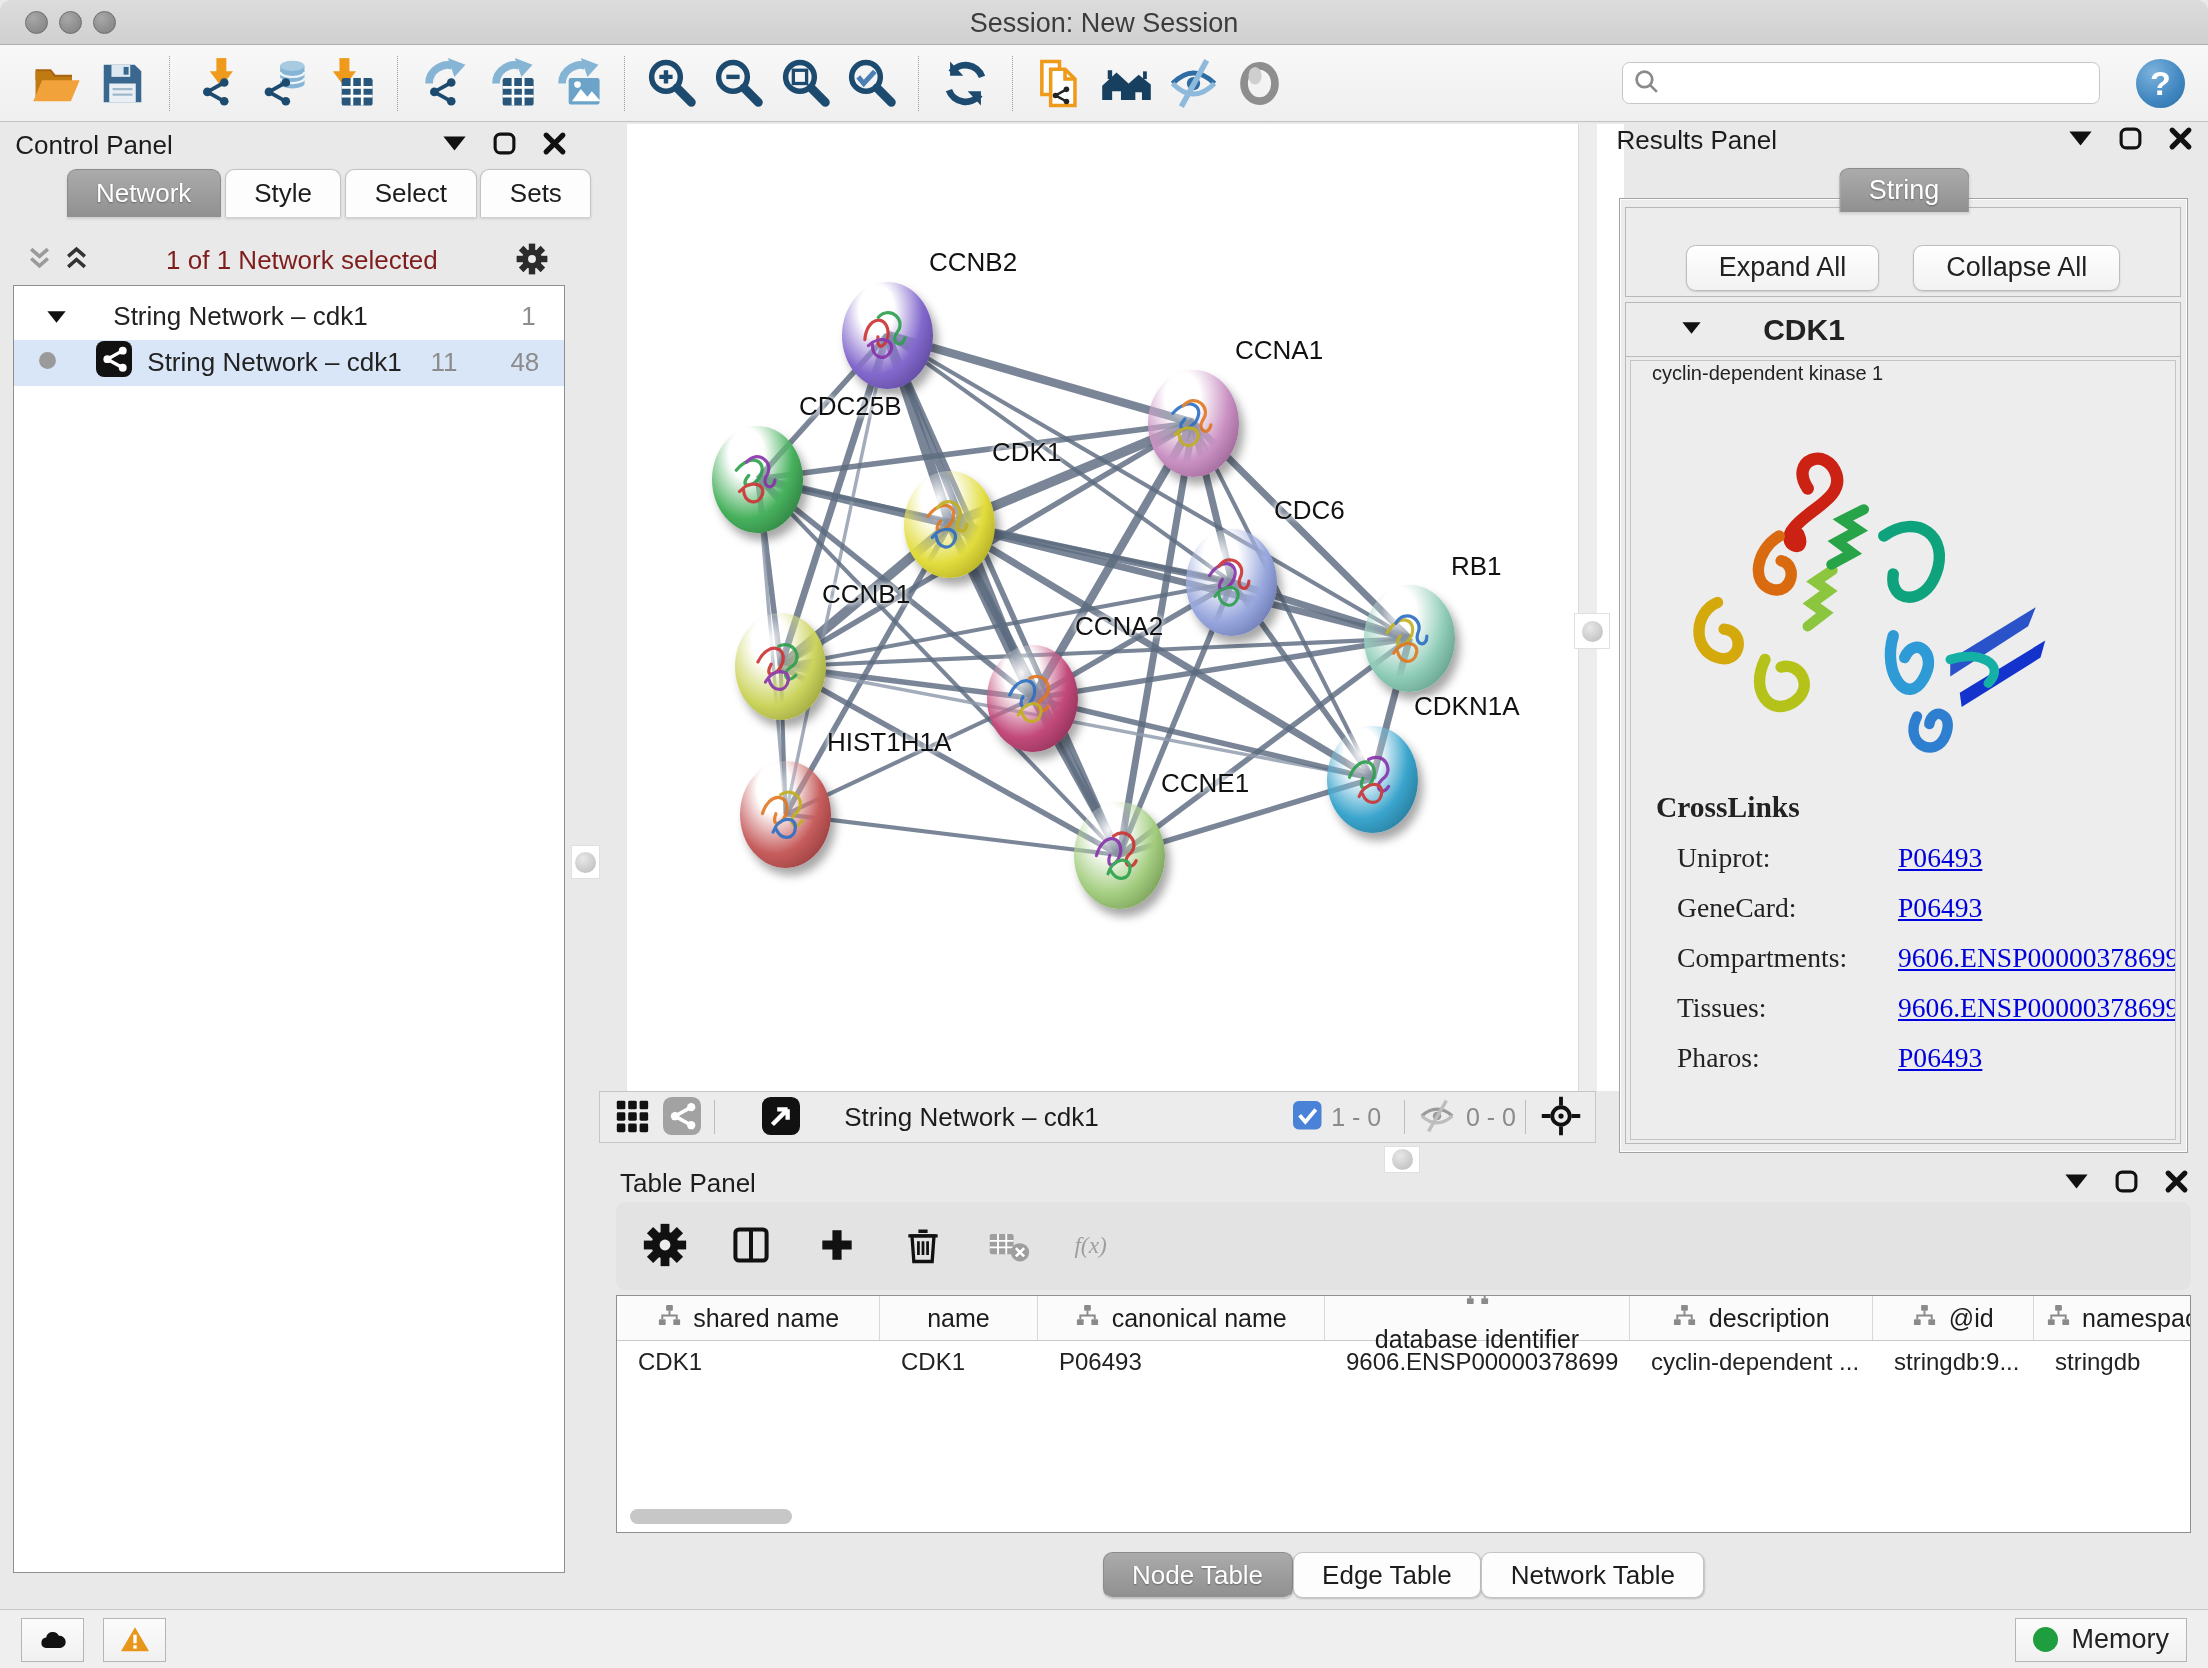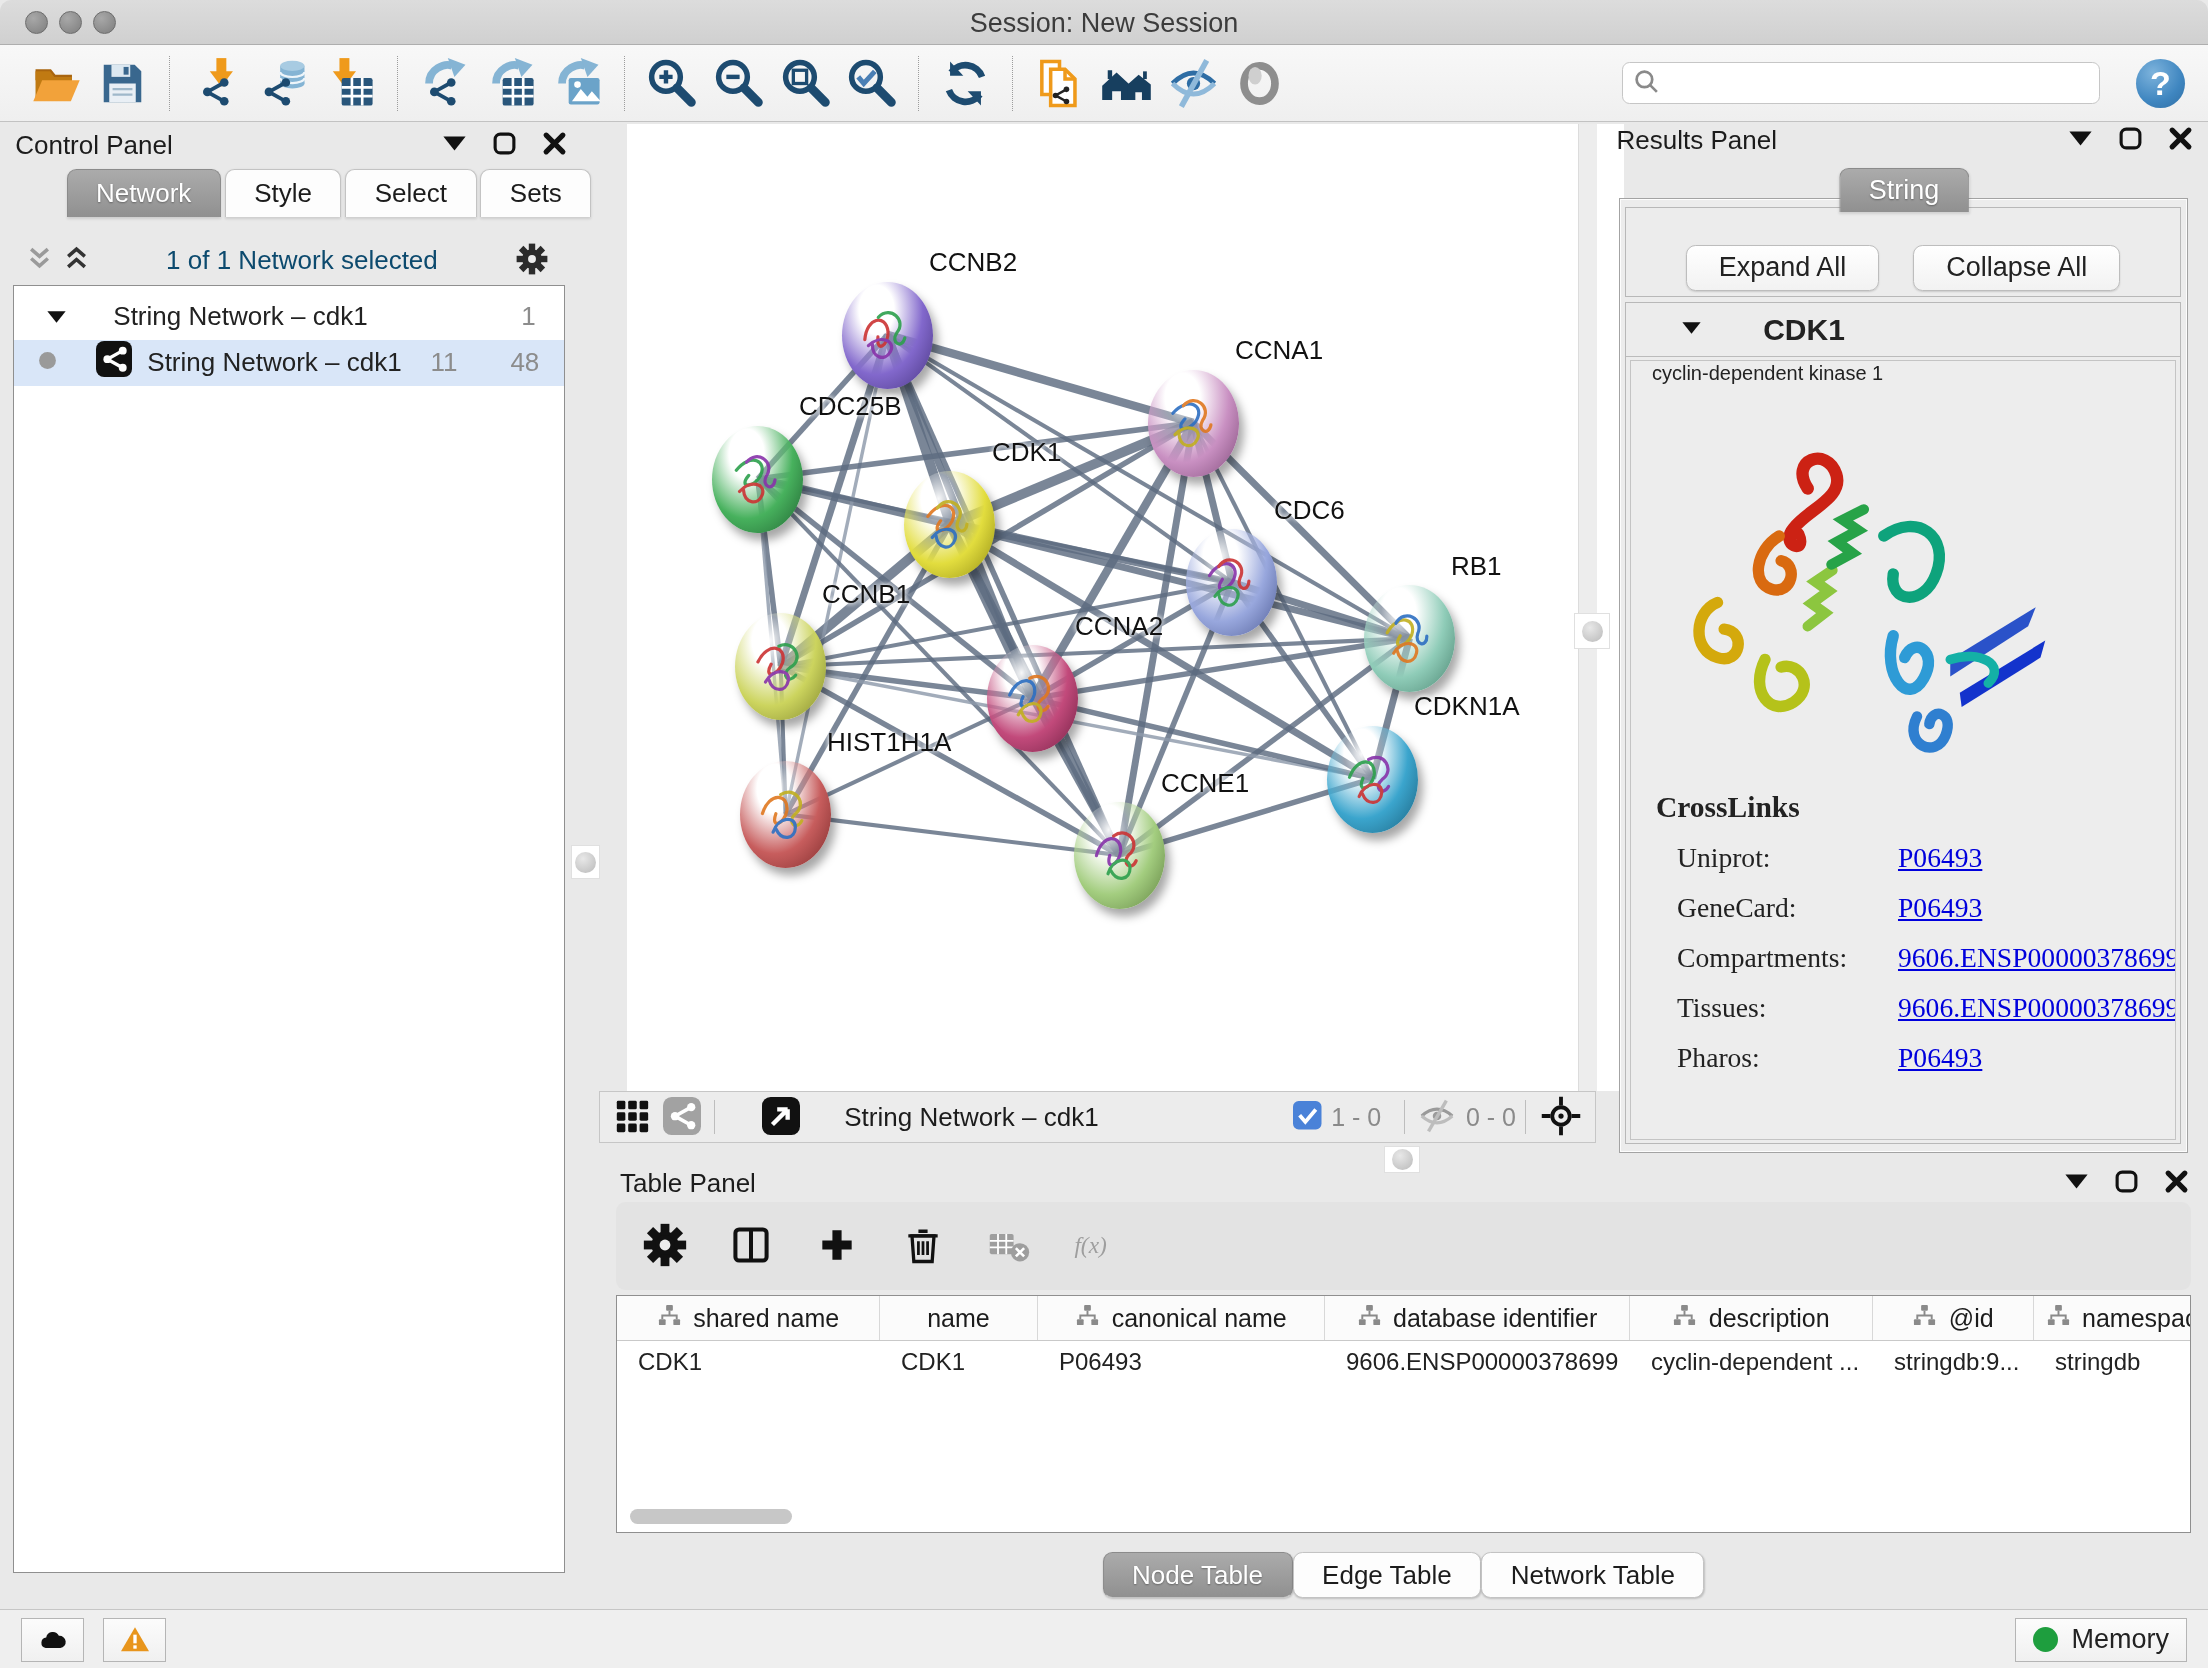--- a/index.html
+++ b/index.html
@@ -35,21 +35,21 @@
   
   #control-panel{left:9.5px;top:129px;width:561px;height:1472px;}
   #cp-header{position:absolute;left:5.7px;top:0;right:3.8px;height:32px;display:flex;align-items:center;}
   .tabrow{position:absolute;display:flex;align-items:flex-end;}
   .tab{height:48px;box-sizing:border-box;border:1px solid #c3c3c3;border-bottom:none;background:#fdfdfd;
     color:#1c1c1c;font-size:26px;display:flex;align-items:center;justify-content:center;
     border-radius:9.5px 9.5px 0 0;padding:0 28.5px;margin-right:3.8px;box-shadow:0 1.9px 2.9px rgba(0,0,0,.12);}
   .tab.sel{background:linear-gradient(#ababab,#909090);color:#fff;border-color:#8b8b8b;text-shadow:0 1px 1.9px rgba(0,0,0,.35);}
   #cp-tabs{left:57px;top:40px;}
   #cp-listheader{position:absolute;left:3.8px;top:107px;width:552px;height:48px;display:flex;align-items:center;}
-  #cp-status{flex:1;text-align:center;font-size:26px;color:#0c4a6e;}
+  #cp-status{flex:1;text-align:center;font-size:26px;color:#7f1d1d;}
   #cp-box{position:absolute;left:3.8px;top:156px;width:550px;height:1286px;background:#fff;border:1.9px solid #8f8f8f;}
   .tree-row{position:relative;height:46px;display:flex;align-items:center;font-size:26px;}
   .tree-row .cnt{color:#8c8c8c;}
   #row-child{background:#d9e6f8;}
   
   #net-canvas{left:599px;top:124px;width:997px;height:967px;background:#fff;margin-left:28px;}
   #edge-svg{position:absolute;left:0;top:0;}
   .node{position:absolute;width:91px;height:107px;border-radius:50%;box-shadow:4.8px 7.6px 9.5px rgba(0,0,0,.35);}
   .node svg{position:absolute;left:0;top:0;}
   .nlabel{position:absolute;font-size:26px;color:#111;white-space:nowrap;
@@ -747,21 +747,21 @@
           <span><svg viewBox="0 0 26 26" width="25" height="25">
               <g fill="#8a8a8a">
                 <rect x="9.5" y="2" width="7" height="6" rx="1"></rect>
                 <rect x="2" y="17" width="7" height="6" rx="1"></rect>
                 <rect x="17" y="17" width="7" height="6" rx="1"></rect>
               </g>
               <path d="M13 8v5M5.5 17v-4h15v4" stroke="#8a8a8a" stroke-width="2" fill="none"></path>
             </svg></span>
           <span>canonical name</span>
         </div>
-        <div class="th" style="width: 305px;">
+        <div class="th" style="width: 305px; flex-direction: column;">
           <span><svg viewBox="0 0 26 26" width="25" height="25">
               <g fill="#8a8a8a">
                 <rect x="9.5" y="2" width="7" height="6" rx="1"></rect>
                 <rect x="2" y="17" width="7" height="6" rx="1"></rect>
                 <rect x="17" y="17" width="7" height="6" rx="1"></rect>
               </g>
               <path d="M13 8v5M5.5 17v-4h15v4" stroke="#8a8a8a" stroke-width="2" fill="none"></path>
             </svg></span>
           <span>database identifier</span>
         </div>

